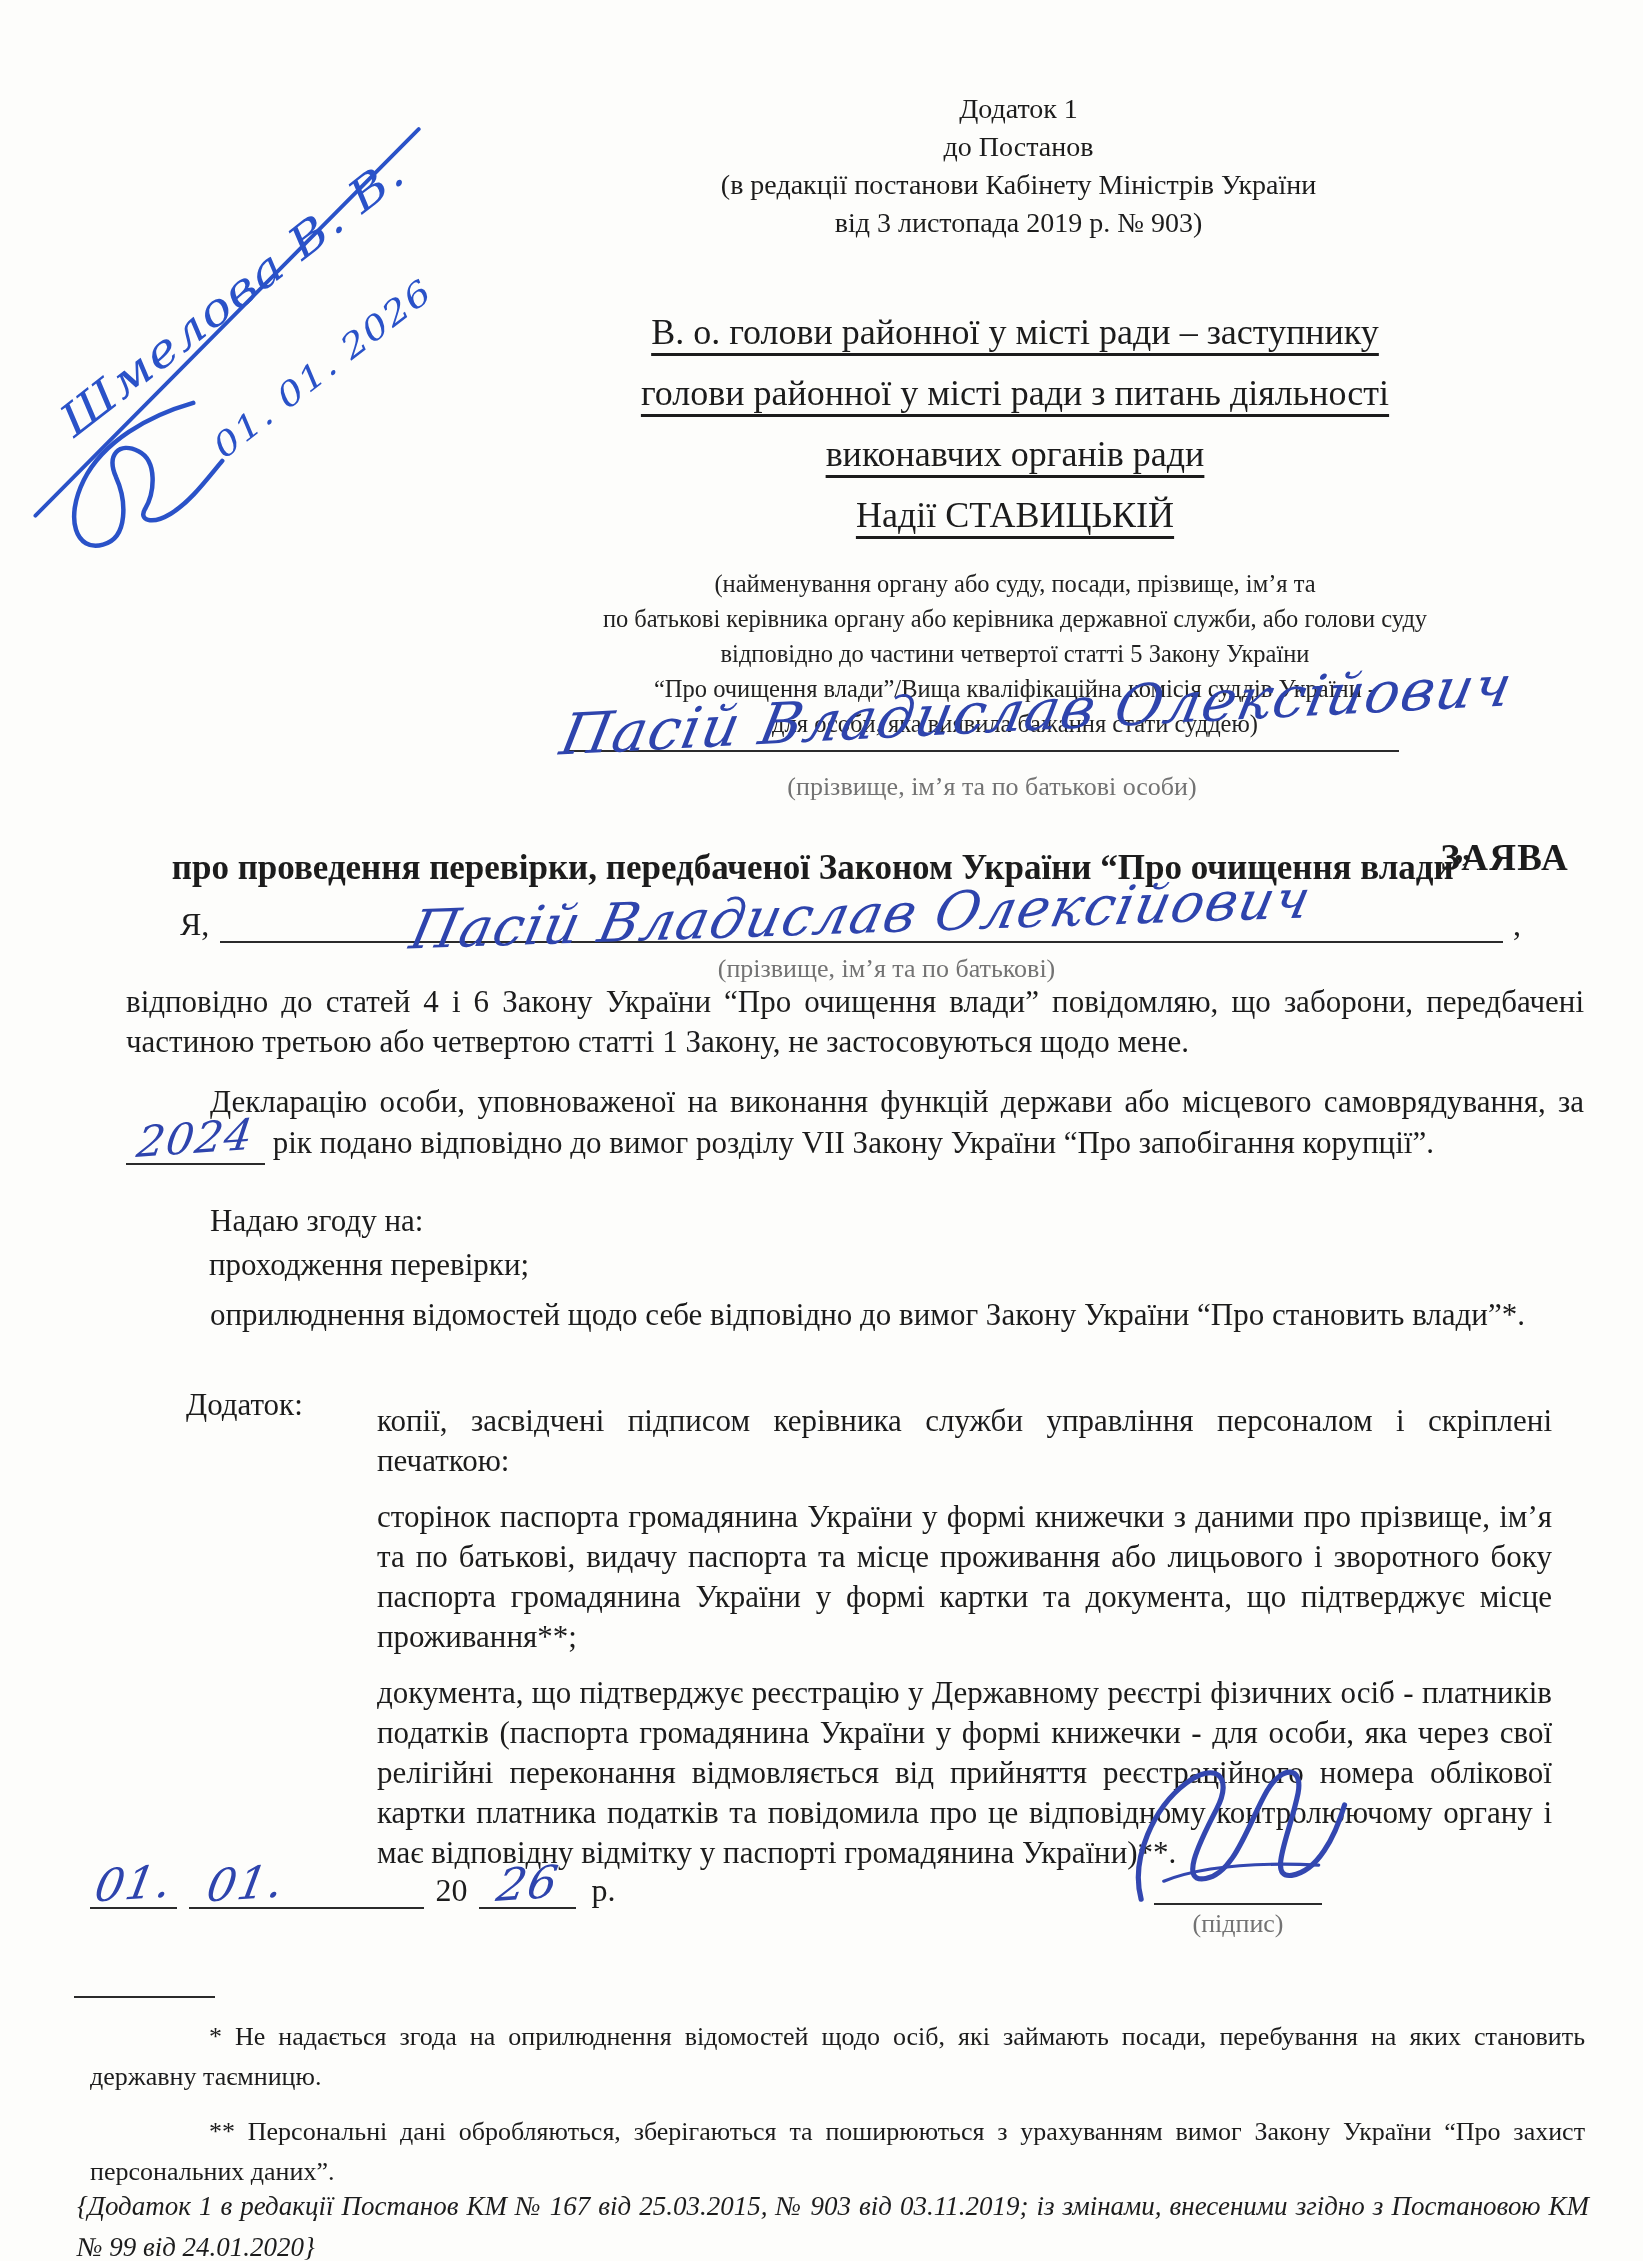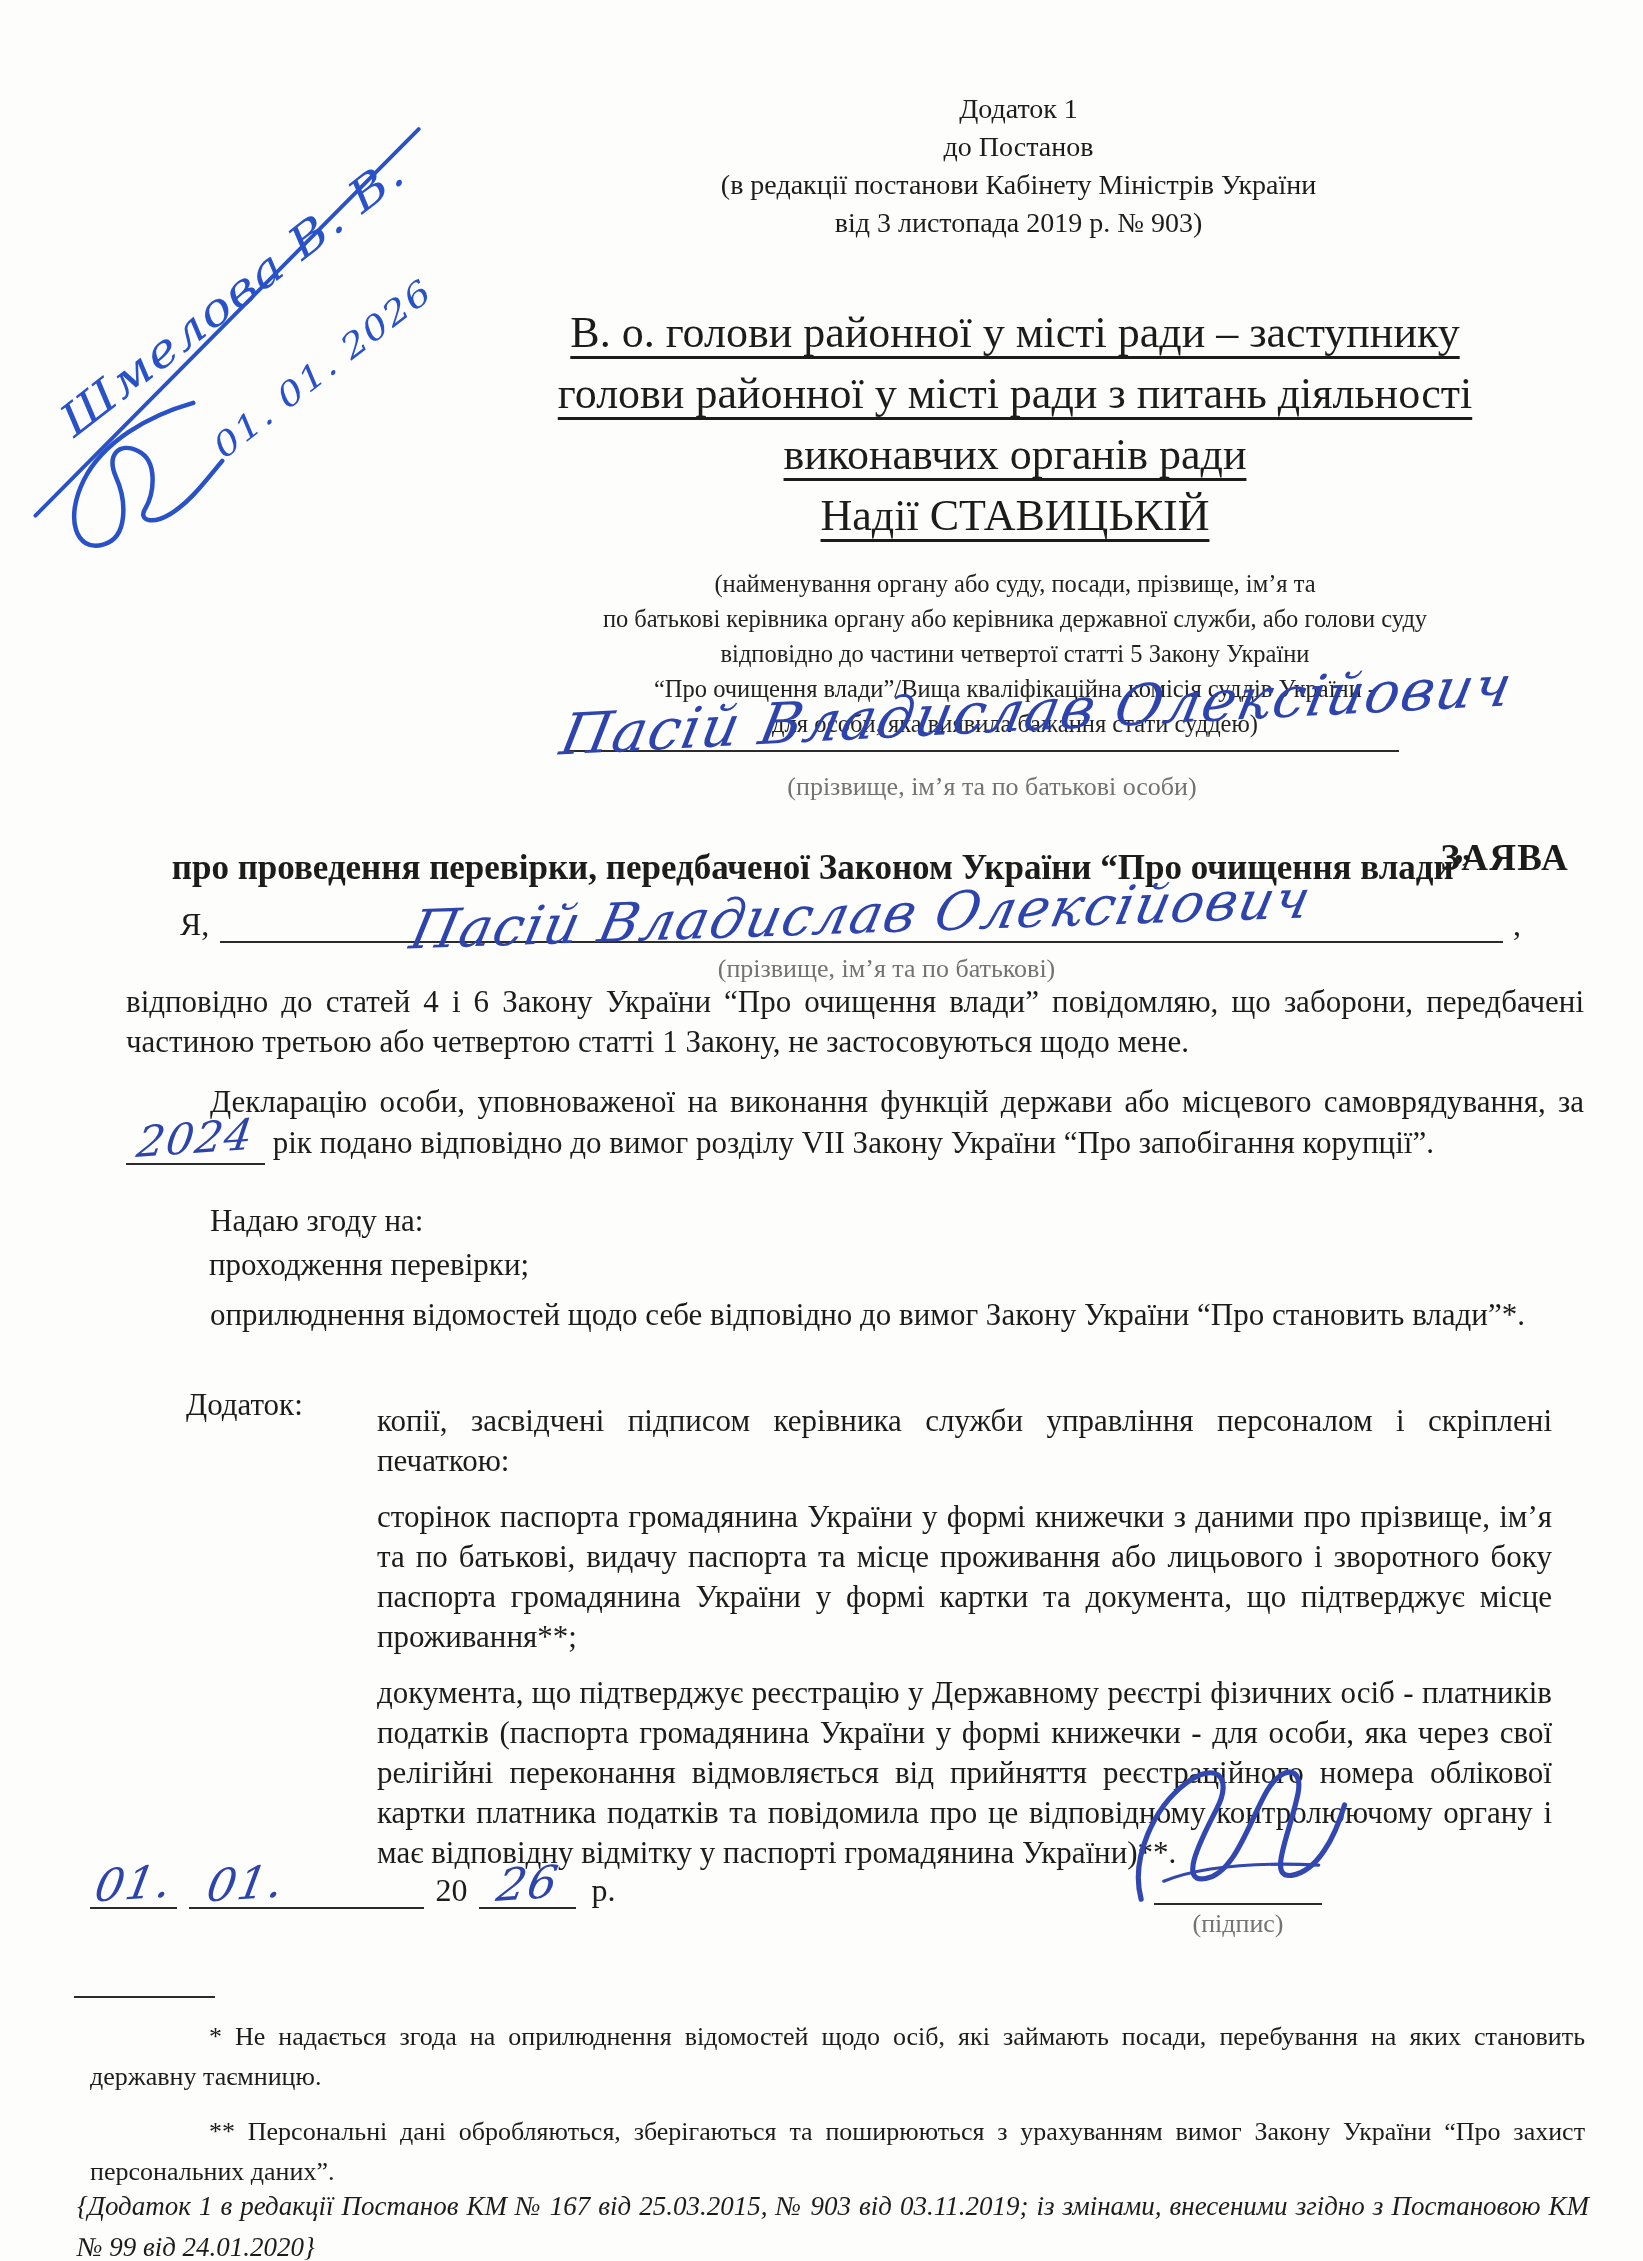--- a/index.html
+++ b/index.html
@@ -10,21 +10,21 @@
     font-family:"Liberation Serif","DejaVu Serif",serif;
     color:#1c1c1c;
     overflow:hidden;
   }
   .abs{position:absolute;}
   .just{text-align:justify;}
   p{margin:16px;}
 
   
   .appendix{left:561px;top:90px;width:915px;font-size:28px;line-height:38px;text-align:center;}
-  .addressee{left:554px;top:302px;width:922px;font-size:44px;line-height:61px;text-align:center;}
+  .addressee{left:554px;top:302px;width:922px;font-size:36px;line-height:61px;text-align:center;}
   .addressee .u{text-decoration:underline;text-underline-offset:9px;text-decoration-thickness:2.6px;}
   .note{left:535px;top:566px;width:960px;font-size:24.5px;line-height:35px;text-align:center;color:#222;}
 
   
   .hand{
     font-family:"DejaVu Serif",serif;
     font-style:italic;
     color:#2e44ad;
     display:inline-block;
     transform:skewX(-12deg) rotate(-2deg);

